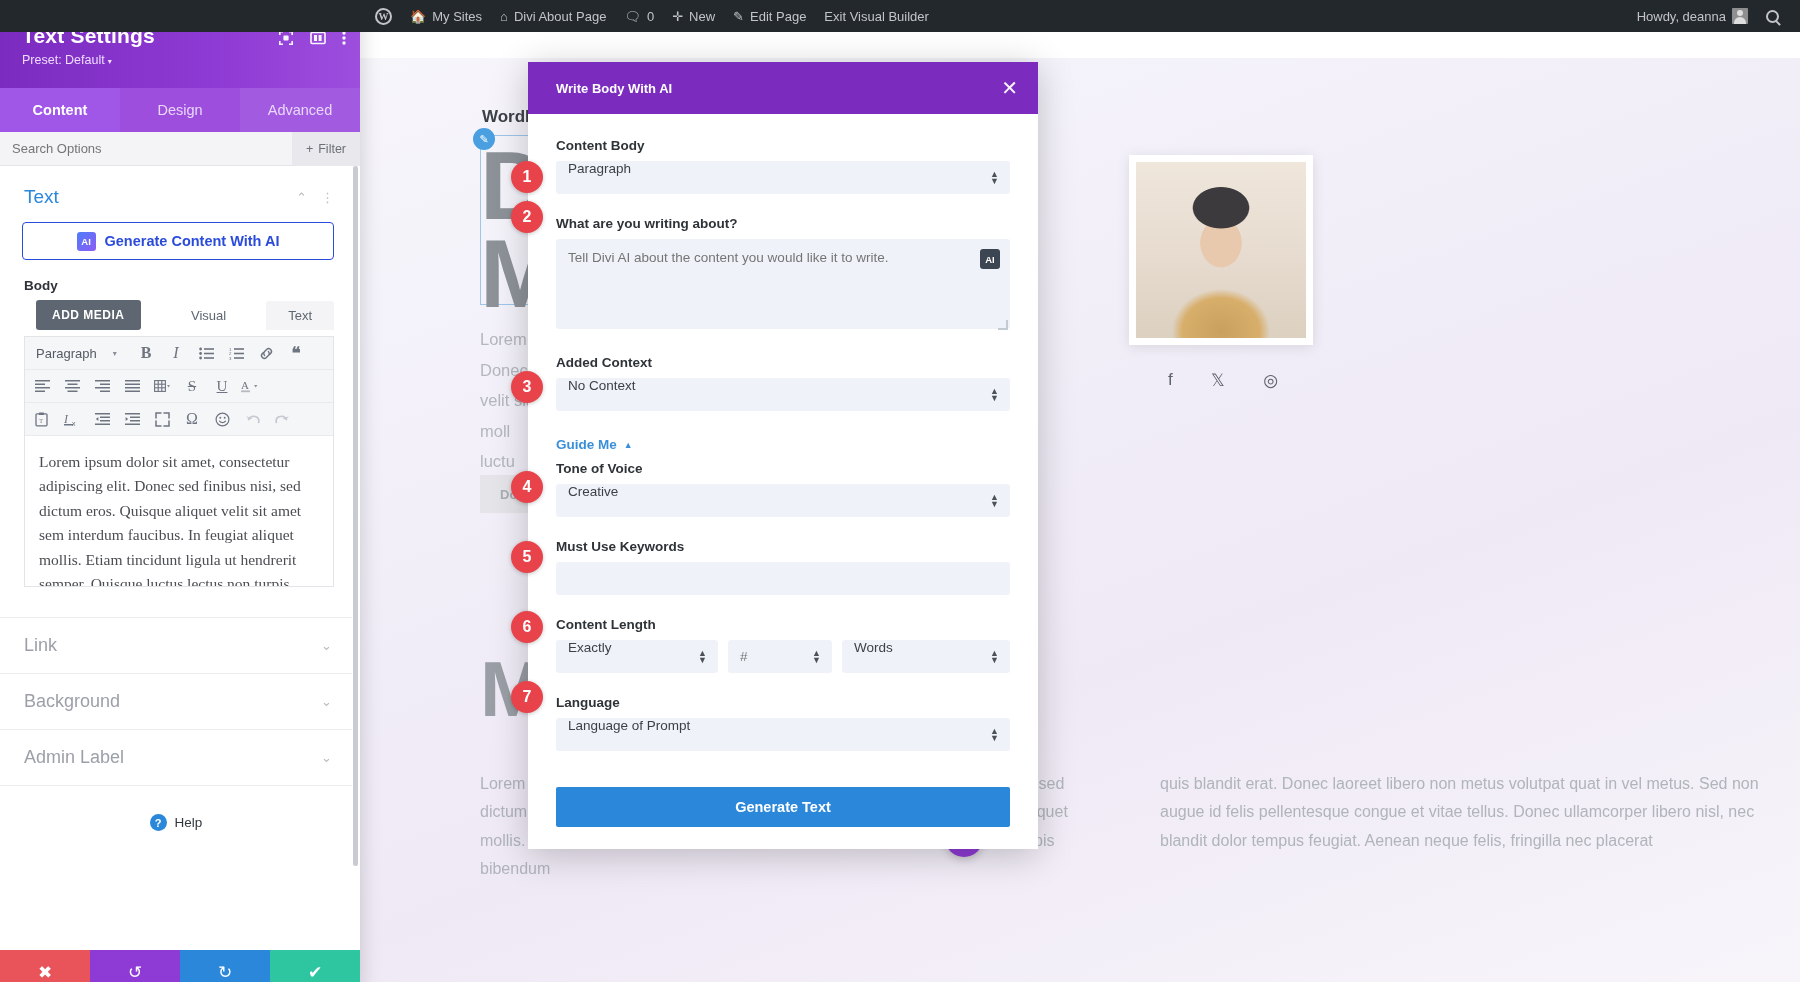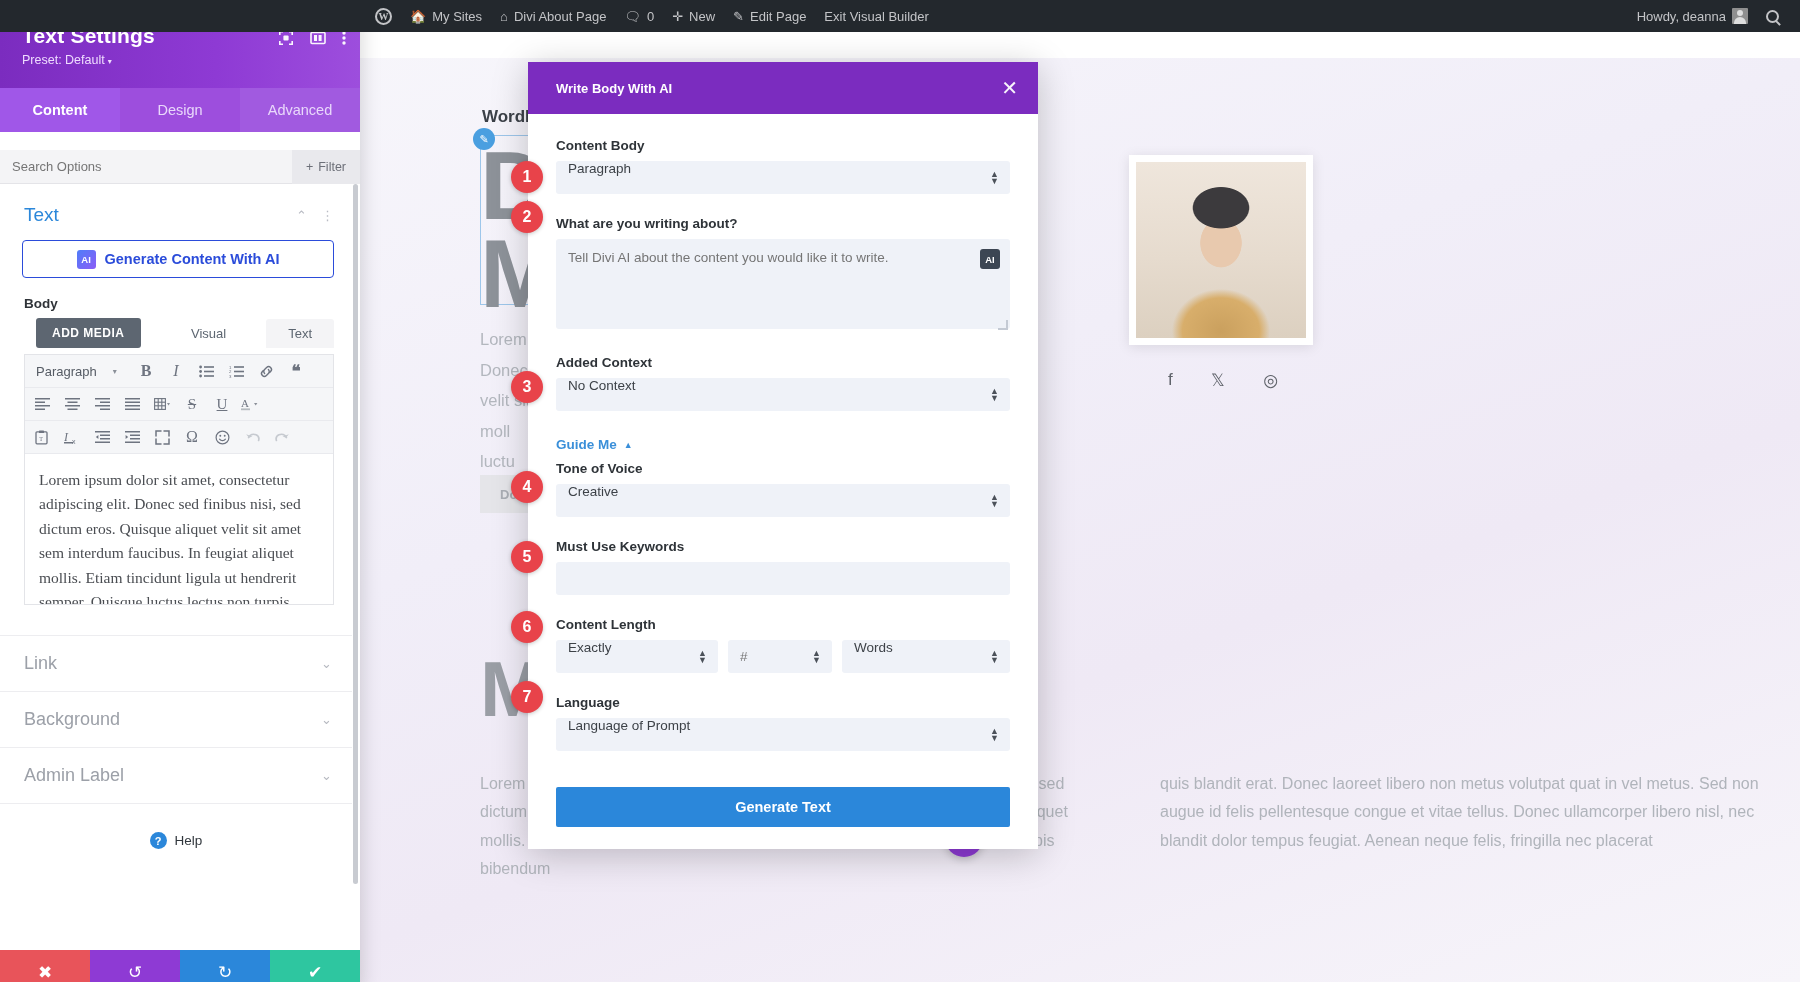--- a/index.html
+++ b/index.html
@@ -72,21 +72,21 @@
     flex: 1; display: flex; align-items: center; justify-content: center;
     color: #e9d8fb; font-size: 14.5px; cursor: pointer;
     background: linear-gradient(90deg,#9747e0,#a055e6);
   }
   .sp-tab.active { color: #fff; font-weight: 600; background: #a057e8; }
   .sp-tab:nth-child(2){ background: #9d4edd; }
   .sp-tab:nth-child(3){ background: #a15ae0; }
 
   .sp-search {
     height: 34px; background: #f4f4f6; border-bottom: 1px solid #e4e4e8;
-    display: flex; align-items: center; padding: 0 0 0 12px; position: relative; margin-top: 18px;
+    display: flex; align-items: center; padding: 0 0 0 12px; position: relative;
   }
   .sp-search-input {
     border: none; background: transparent; outline: none; flex: 1;
     font-size: 13px; color: #7b7d84; font-family: inherit;
   }
   .sp-filter {
     background: #e9e9ed; height: 34px; display: flex; align-items: center;
     gap: 5px; padding: 0 14px; font-size: 12.5px; color: #6c6f78; cursor: pointer;
   }
   .sp-body { flex: 1; overflow: hidden; position: relative; }

